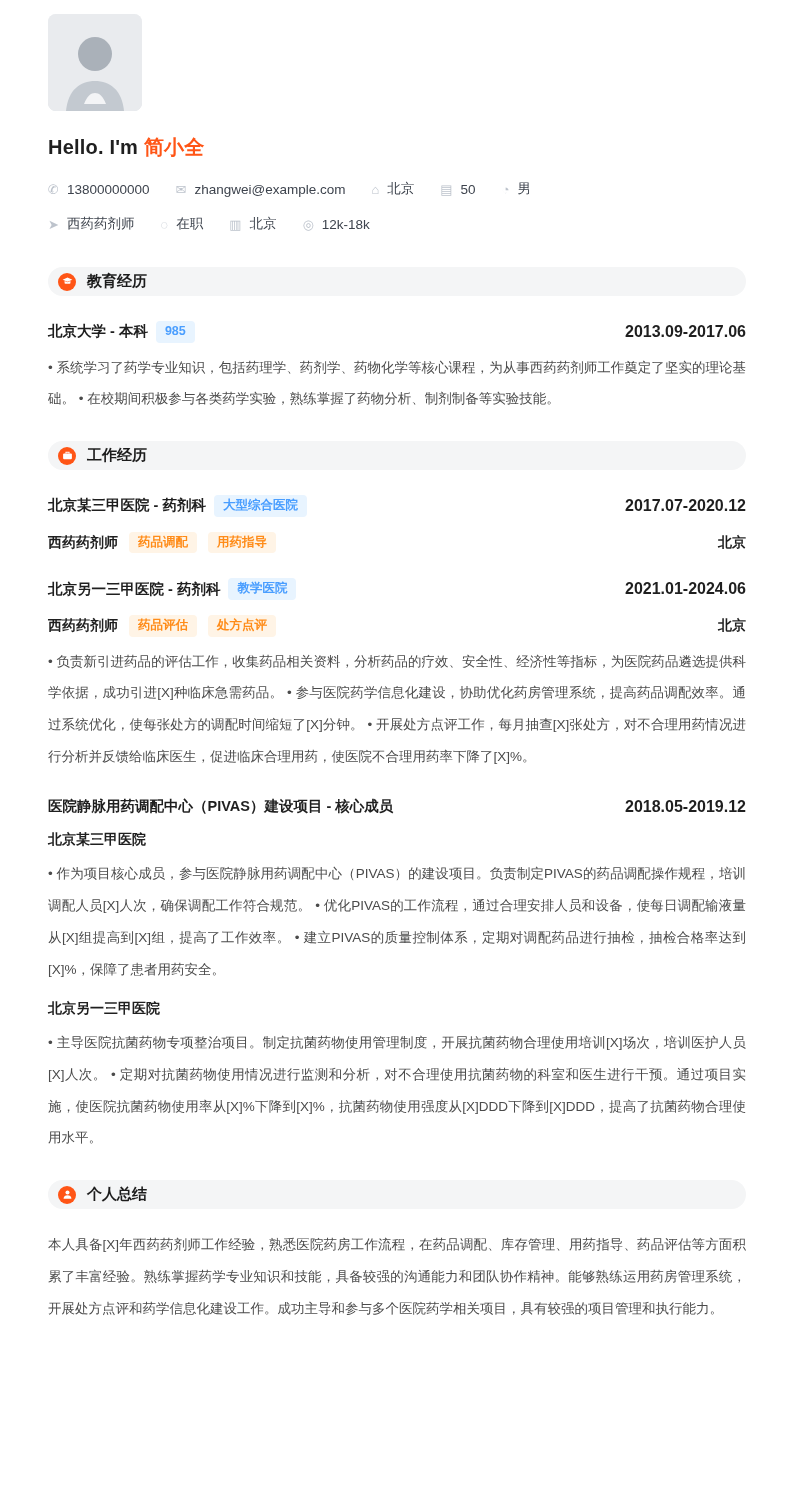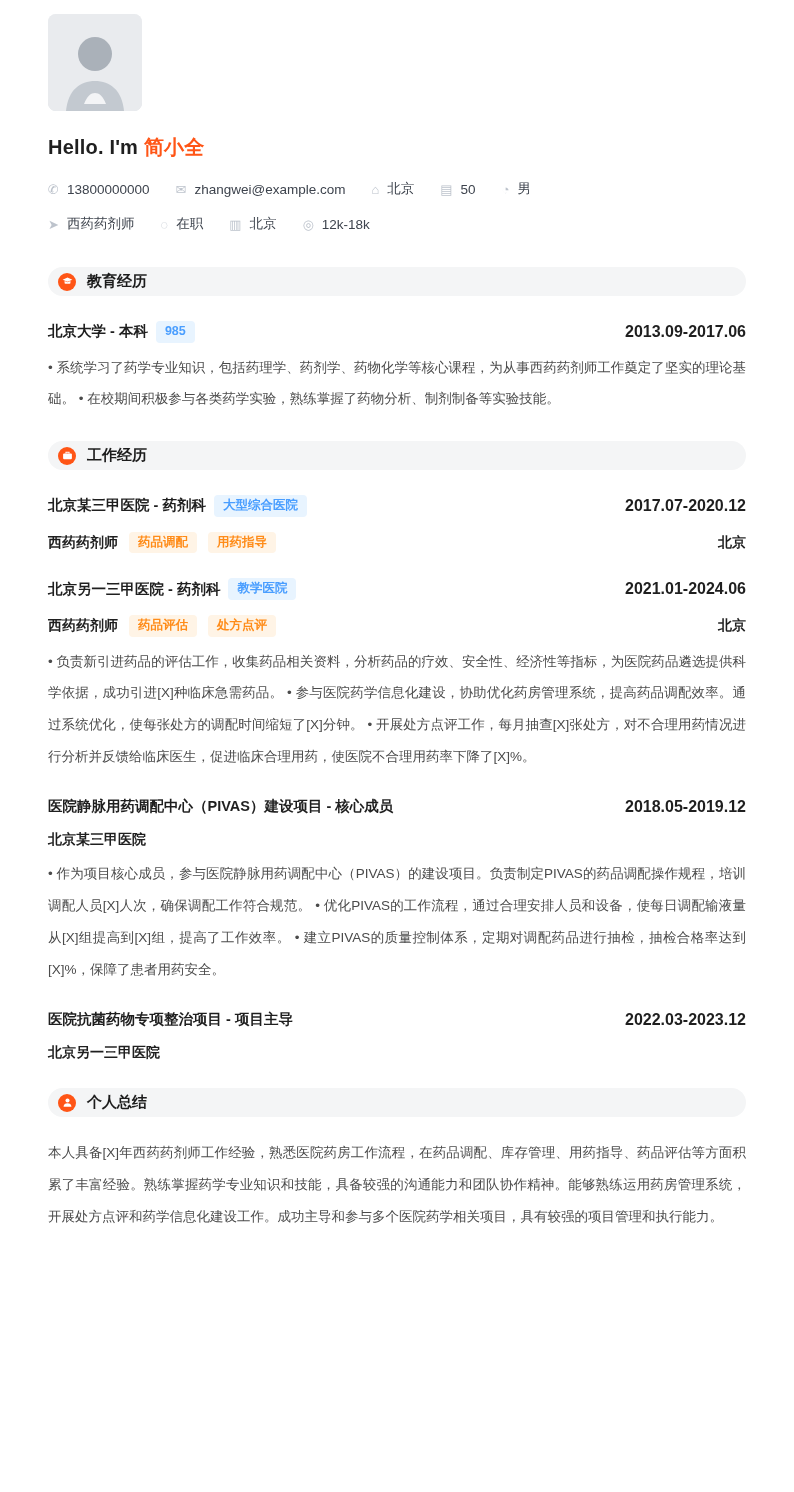--- a/index.html
+++ b/index.html
@@ -171,27 +171,24 @@
 
   <div class="item-head">
     <span class="item-title">医院静脉用药调配中心（PIVAS）建设项目 - 核心成员</span>
     <span class="item-date">2018.05-2019.12</span>
   </div>
   <div class="item-sub">
     <span class="sub-left">北京某三甲医院</span>
   </div>
   <div class="desc">• 作为项目核心成员，参与医院静脉用药调配中心（PIVAS）的建设项目。负责制定PIVAS的药品调配操作规程，培训调配人员[X]人次，确保调配工作符合规范。 • 优化PIVAS的工作流程，通过合理安排人员和设备，使每日调配输液量从[X]组提高到[X]组，提高了工作效率。 • 建立PIVAS的质量控制体系，定期对调配药品进行抽检，抽检合格率达到[X]%，保障了患者用药安全。</div>
 
-  <div class="item-head">
-    <span class="item-title">医院抗菌药物专项整治项目 - 项目主导</span>
-    <span class="item-date">2022.03-2023.12</span>
-  </div>
   <div class="item-sub">
     <span class="sub-left">北京另一三甲医院</span>
   </div>
+  <div class="desc">• 主导医院抗菌药物专项整治项目。制定抗菌药物使用管理制度，开展抗菌药物合理使用培训[X]场次，培训医护人员[X]人次。 • 定期对抗菌药物使用情况进行监测和分析，对不合理使用抗菌药物的科室和医生进行干预。通过项目实施，使医院抗菌药物使用率从[X]%下降到[X]%，抗菌药物使用强度从[X]DDD下降到[X]DDD，提高了抗菌药物合理使用水平。</div>
 
   <div class="section-bar">
     <span class="s-icon">
       <svg width="11" height="11" viewBox="0 0 12 12">
           <circle cx="6" cy="3.8" r="2.2" fill="#fff"></circle>
           <path d="M1.7 10.6c0-2.4 2-3.7 4.3-3.7s4.3 1.3 4.3 3.7z" fill="#fff"></path>
         </svg>
     </span>
     <span class="s-title">个人总结</span>
   </div>

